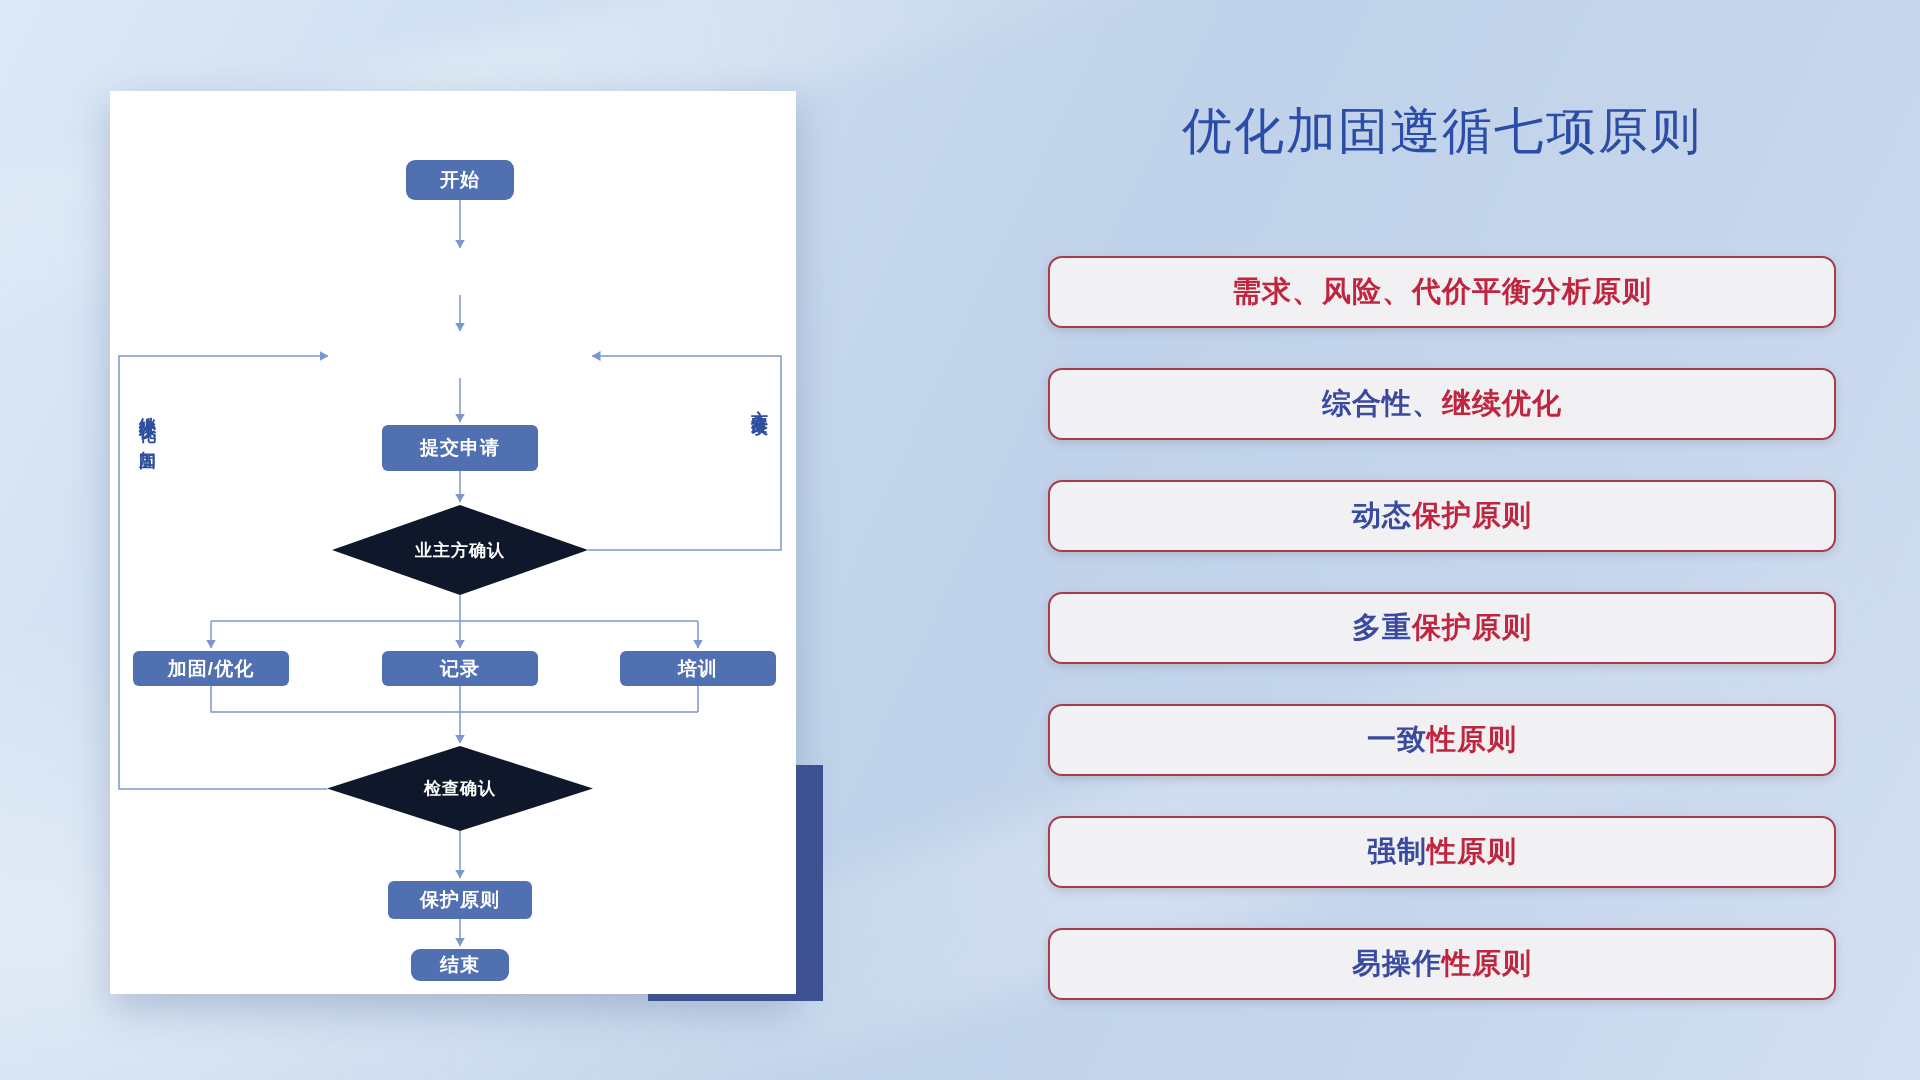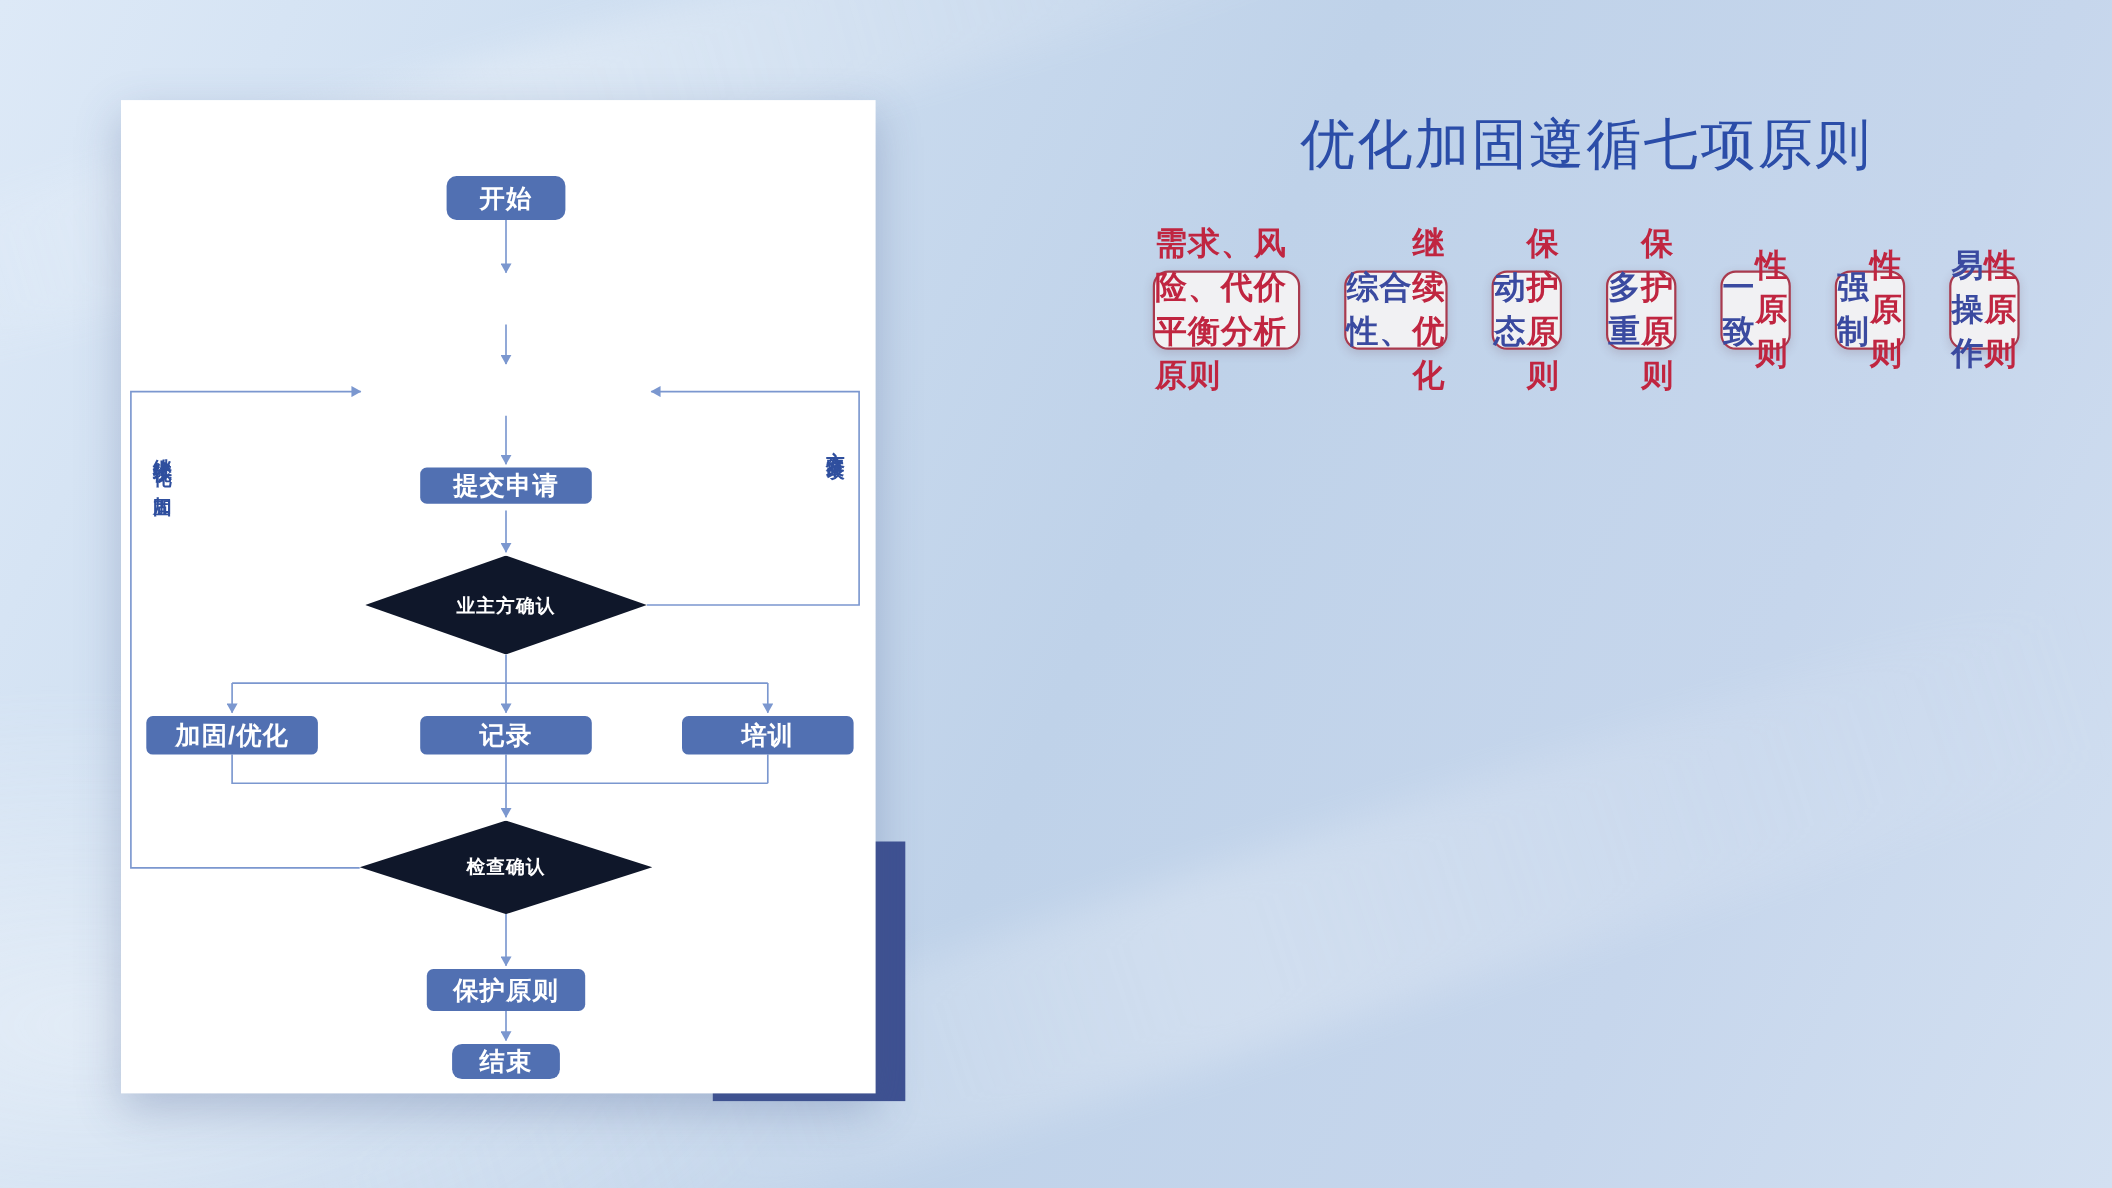--- a/index.html
+++ b/index.html
@@ -40,21 +40,21 @@
     position: absolute; left: 110px; top: 91px; width: 686px; height: 903px;
     background: #ffffff; z-index: 2;
     box-shadow: 0 14px 38px rgba(70, 90, 140, 0.30);
   }
   .connectors { position: absolute; left: 0; top: 0; z-index: 2; }
 
   .fnode {
     position: absolute; z-index: 3;
     display: flex; align-items: center; justify-content: center;
     background: #5170b2; color: #ffffff;
-    font-size: 23px; font-weight: 600; letter-spacing: 1px;
+    font-size: 19px; font-weight: 600; letter-spacing: 1px;
     border-radius: 6px; text-align: center; line-height: 1.15;
   }
   .fnode.startend { border-radius: 9px; }
   .fdiamond {
     position: absolute; z-index: 3;
     display: flex; align-items: center; justify-content: center;
     background: #0f172a; color: #ffffff;
     font-size: 17px; font-weight: 600; letter-spacing: 1px;
     clip-path: polygon(50% 0%, 100% 50%, 50% 100%, 0% 50%);
     text-align: center;
@@ -65,22 +65,22 @@
     color: #2f4f9e; font-weight: 700; font-size: 17px; letter-spacing: 3px;
   }
 
   
   .panel-title {
     position: absolute; left: 1048px; top: 98px; width: 788px; z-index: 2;
     text-align: center; font-size: 50px; font-weight: 400; letter-spacing: 2px;
     color: #2b4da8;
   }
   .pills {
-    position: absolute; left: 1048px; top: 246px; width: 788px; z-index: 2;
-    display: flex; flex-direction: row; gap: 40px;
+    position: absolute; left: 1048px; top: 256px; width: 788px; z-index: 2;
+    display: flex; flex-direction: column; gap: 40px;
   }
   .pill {
     height: 72px; border-radius: 14px;
     background: #f1f1f3;
     border: 2px solid #a93a4e;
     display: flex; align-items: center; justify-content: center;
     font-size: 29px; font-weight: 700; letter-spacing: 1px;
     box-shadow: 0 3px 9px rgba(100, 60, 80, 0.18);
   }
   .seg-blue { color: #3a4aa0; }
@@ -123,21 +123,21 @@
         <path d="M350,828 L350,855" marker-end="url(#arr)"></path>
         <path d="M478,459 L671,459 L671,265 L482,265" marker-end="url(#arr)"></path>
         <path d="M217,698 L9,698 L9,265 L218,265" marker-end="url(#arr)"></path>
       </g>
     </svg>
 
     <div class="fnode startend" style="left:296px; top:69px; width:108px; height:40px">开始</div>
 
 
 
-    <div class="fnode" style="left:272px; top:334px; width:156px; height:33px">提交申请</div>
+    <div class="fnode" style="left:272px; top:334px; width:156px; height:46px">提交申请</div>
 
     <div class="fdiamond" style="left:222px; top:414px; width:256px; height:90px">业主方确认</div>
 
     <div class="fnode" style="left:23px; top:560px; width:156px; height:35px">加固/优化</div>
 
     <div class="fnode" style="left:272px; top:560px; width:156px; height:35px">记录</div>
 
     <div class="fnode" style="left:510px; top:560px; width:156px; height:35px">培训</div>
 
     <div class="fdiamond" style="left:217px; top:655px; width:266px; height:85px">检查确认</div>

